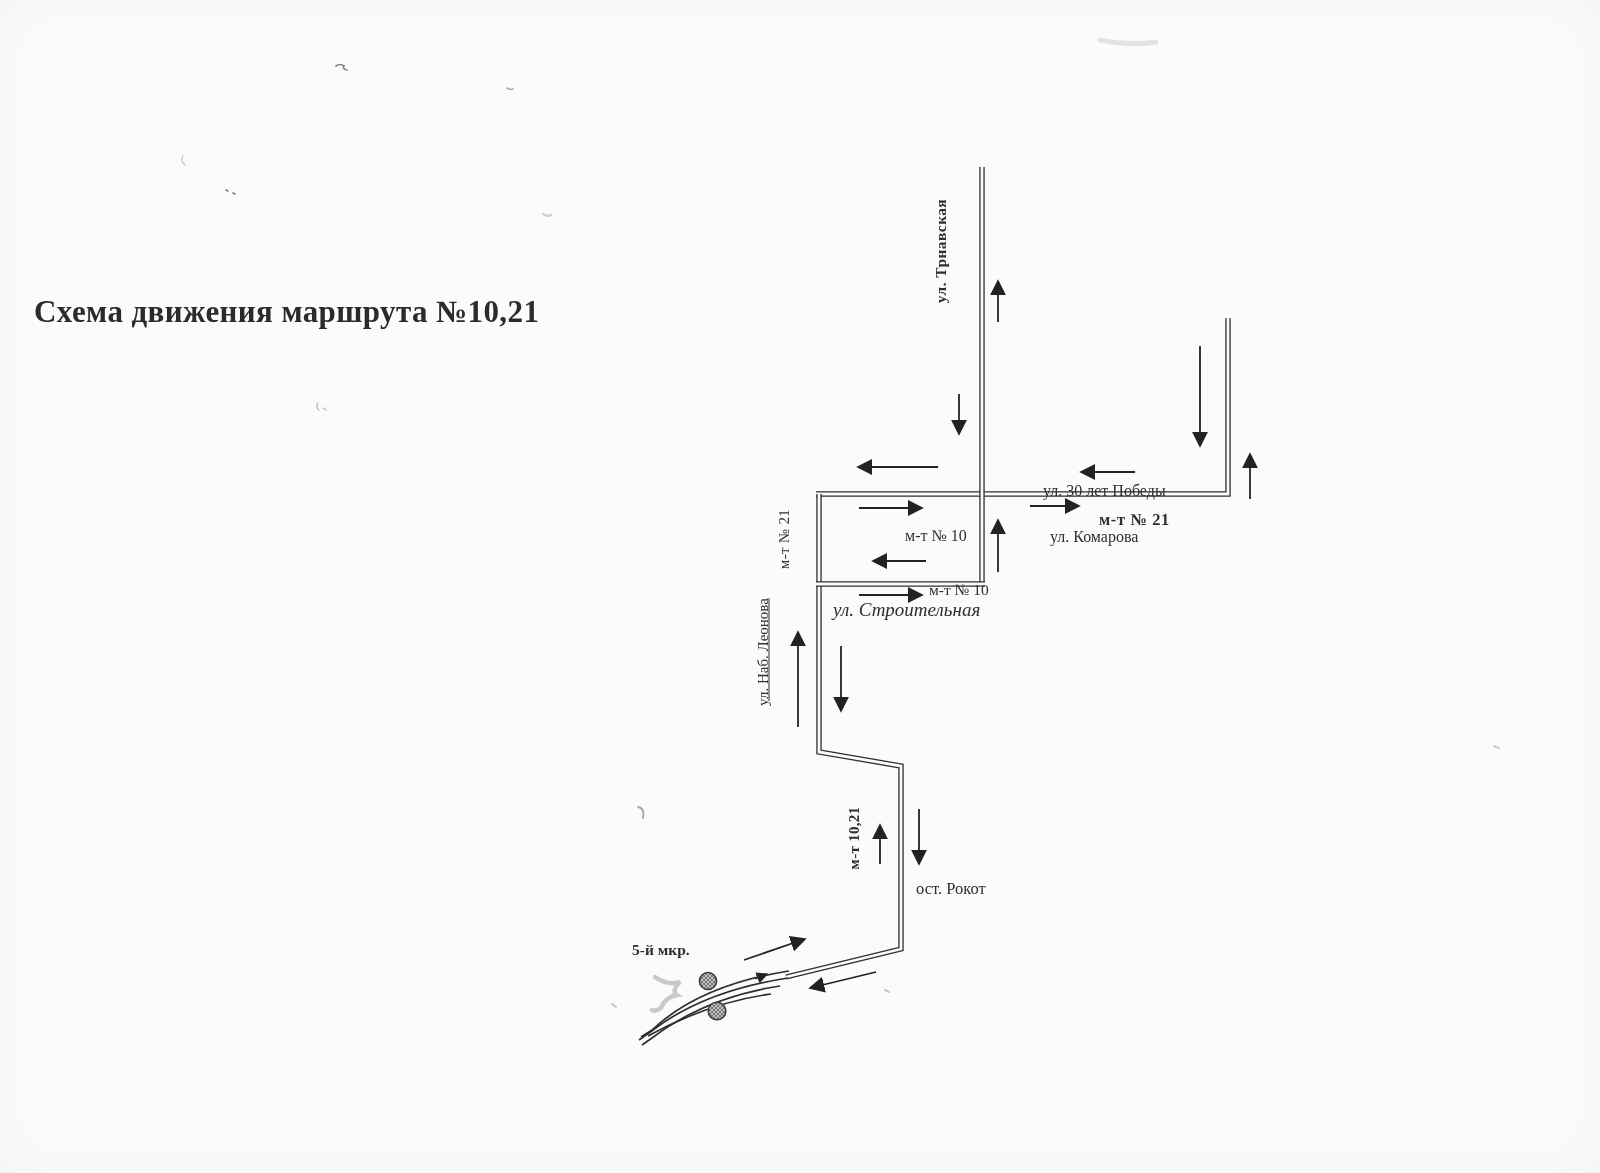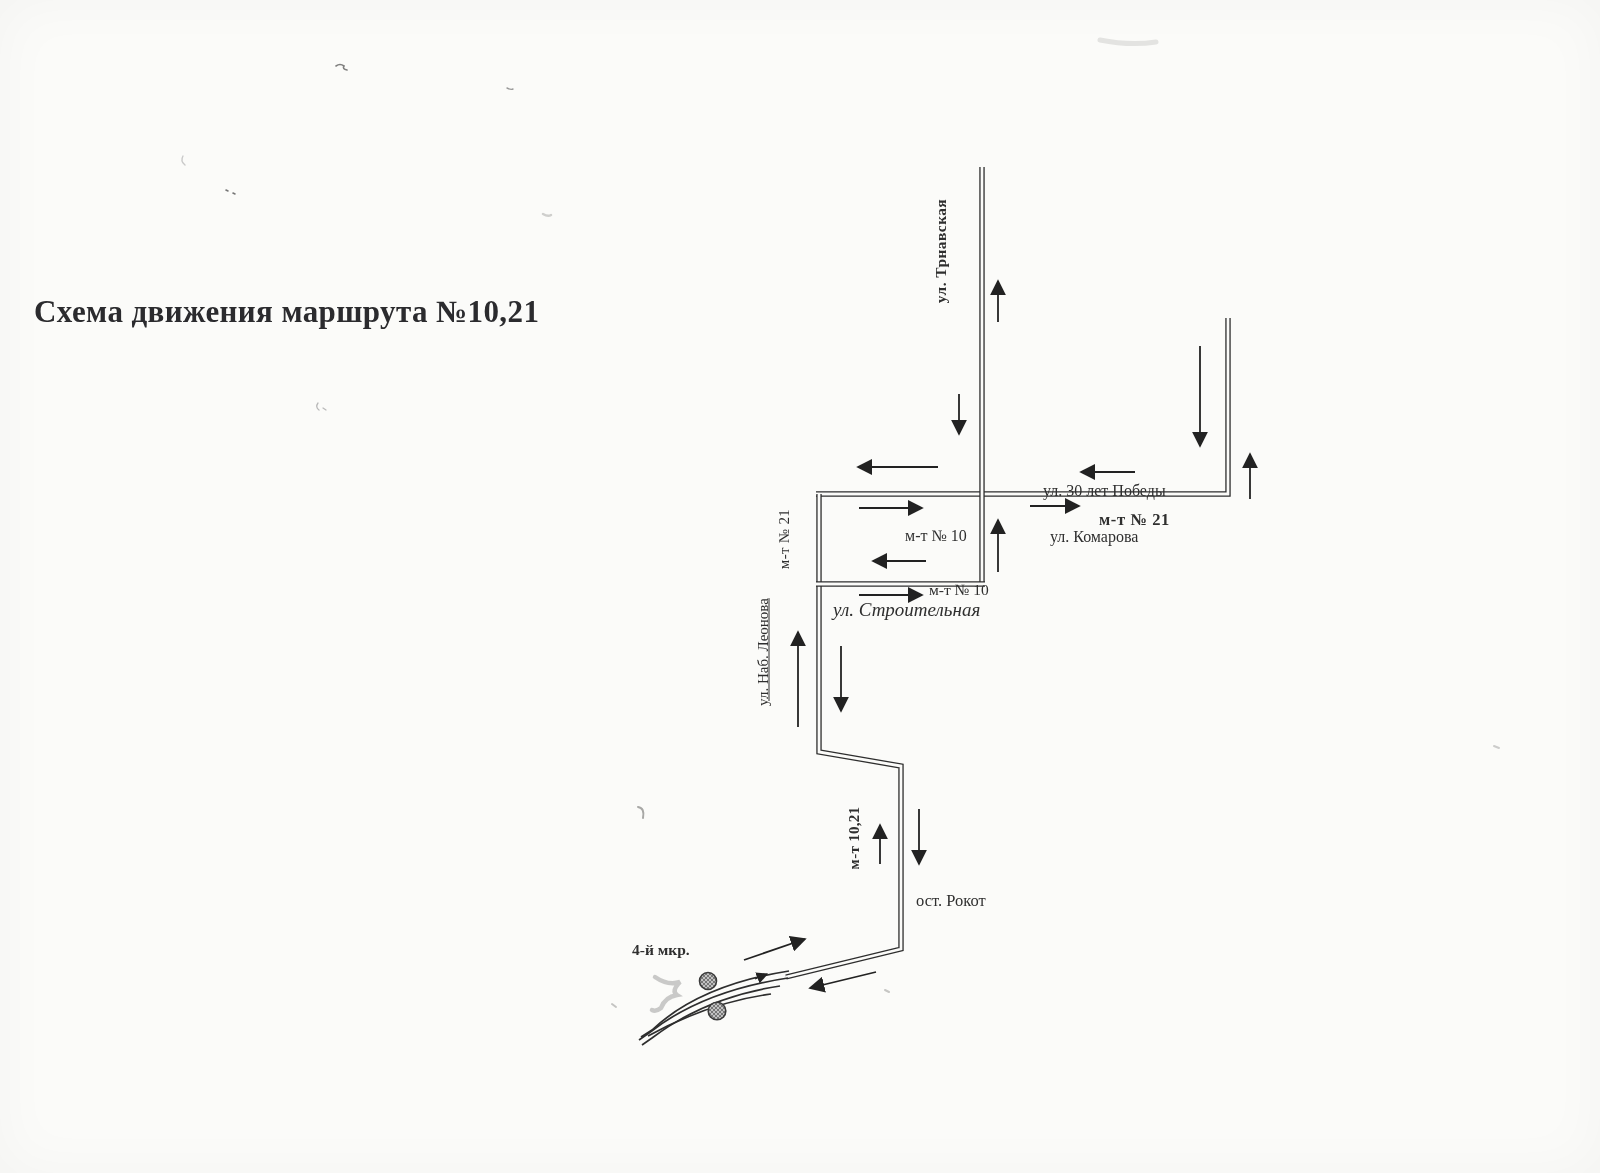--- a/index.html
+++ b/index.html
@@ -119,17 +119,17 @@
   <div class="lbl v s15" style="left:784px;top:539px;letter-spacing:0.3px;">м-т № 21</div>
 
   <div class="lbl" style="left:929px;top:582px;font-size:15.5px;">м-т № 10</div>
 
   <div class="lbl i" style="left:833px;top:600px;font-size:19px;">ул. Строительная</div>
 
   <div class="lbl v u s15" style="left:763px;top:652px;">ул. Наб. Леонова</div>
 
   <div class="lbl v b s15" style="left:854px;top:838px;letter-spacing:0.3px;">м-т 10,21</div>
 
-  <div class="lbl" style="left:916px;top:881px;font-size:16.5px;margin-top:12px;">ост. Рокот</div>
+  <div class="lbl" style="left:916px;top:881px;font-size:16.5px;">ост. Рокот</div>
 
-  <div class="lbl b" style="left:632px;top:942px;font-size:15.5px;">4-й мкр.</div>
+  <div class="lbl b" style="left:632px;top:942px;font-size:15.5px;">5-й мкр.</div>
 
 </div>
 
 </body></html>

